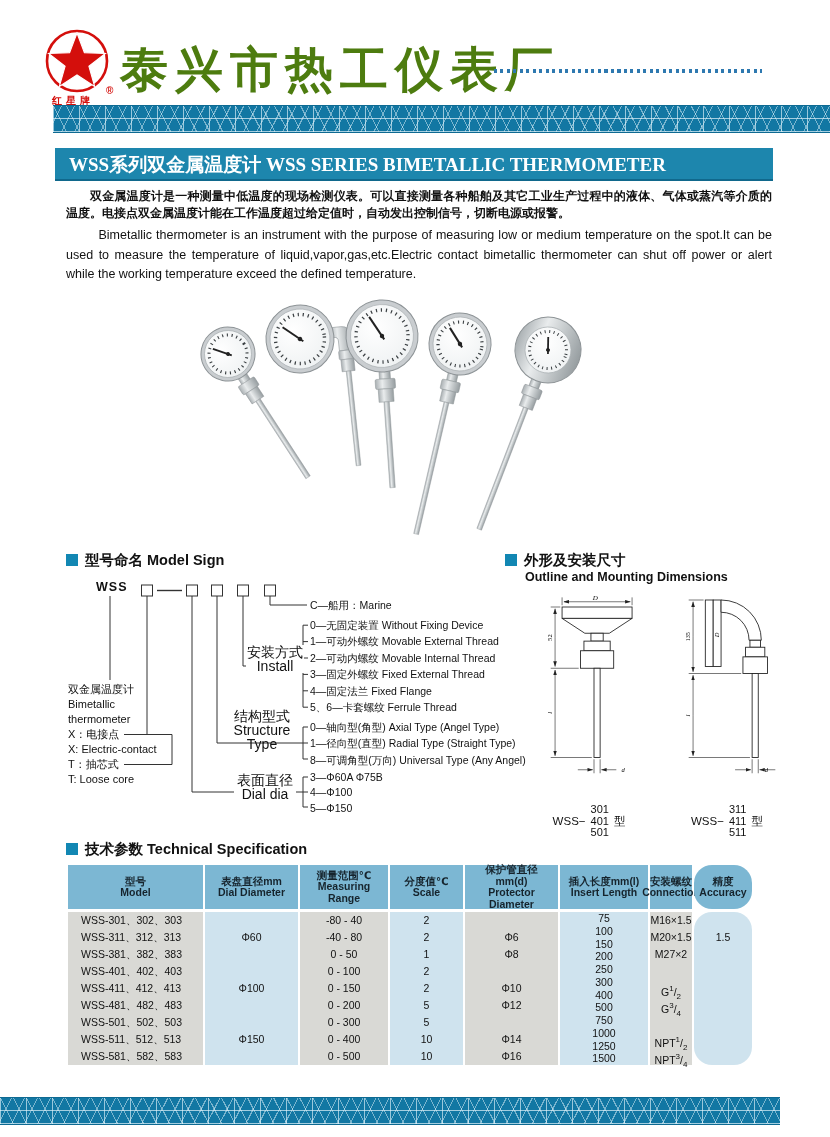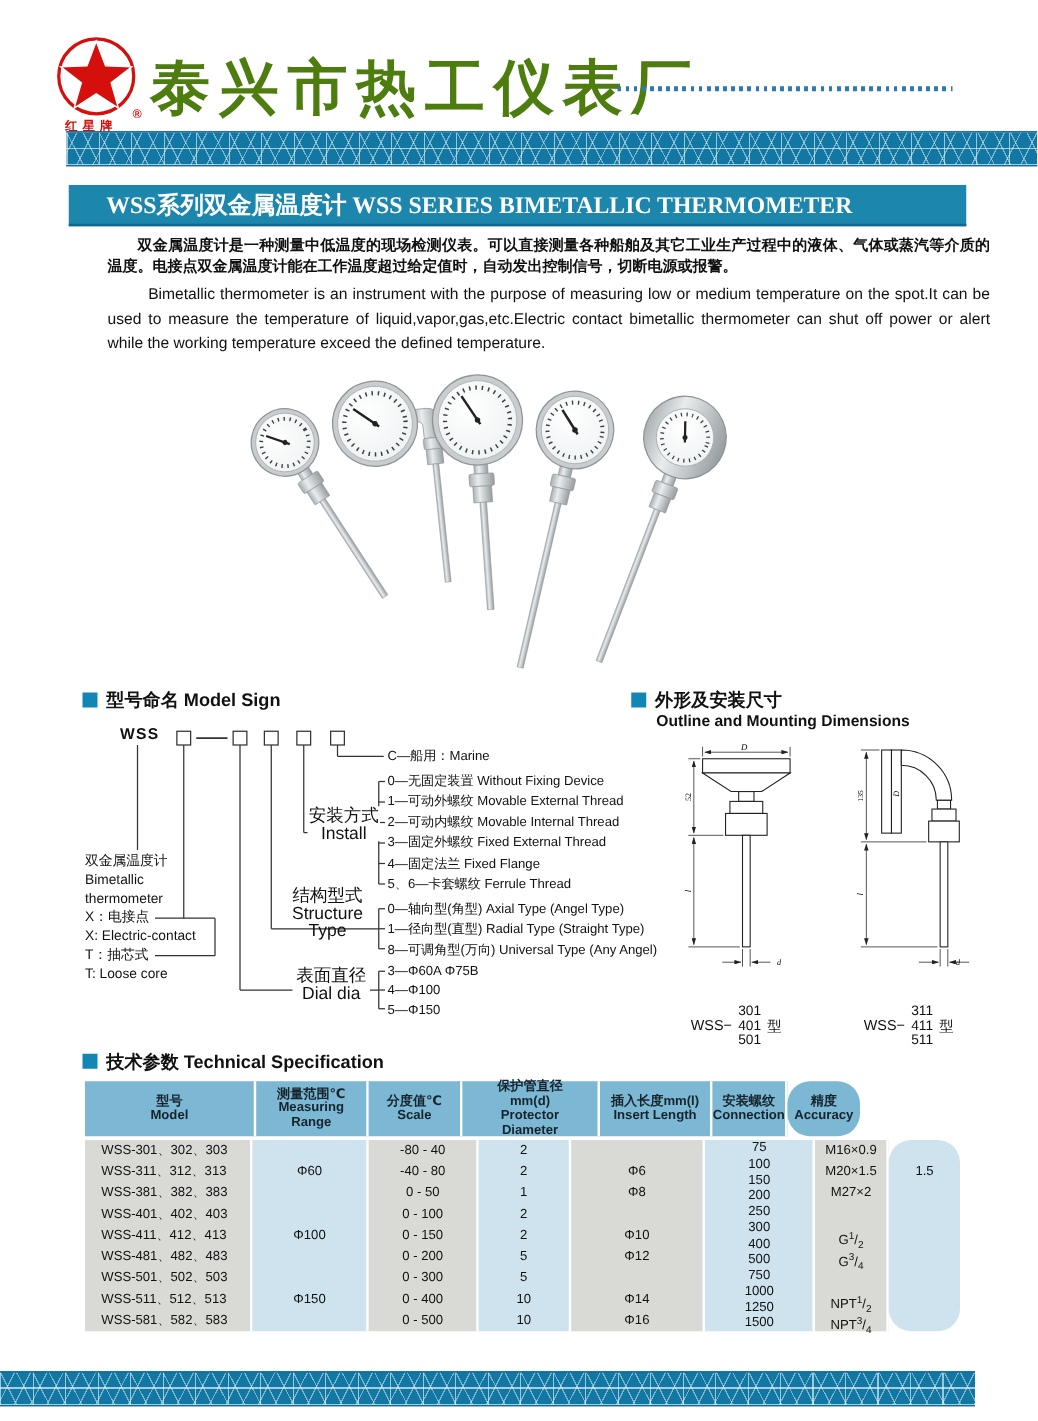--- a/index.html
+++ b/index.html
@@ -19,24 +19,24 @@
       repeating-linear-gradient(90deg,rgba(225,243,250,.65) 0 1px,transparent 1px 26px),
       repeating-linear-gradient(0deg,rgba(225,243,250,.7) 0 1px,transparent 1px 13px),
       repeating-linear-gradient(63deg,rgba(225,243,250,.5) 0 1px,transparent 1px 11.6px),
       repeating-linear-gradient(-63deg,rgba(225,243,250,.5) 0 1px,transparent 1px 11.6px);
     border-top:1px solid #0e6a92;border-bottom:1px solid #0e6a92;}
   .banner-top{left:53px;top:105px;width:777px;}
   .banner-bottom{left:0;top:1097px;width:780px;}
 
   .titlebar{position:absolute;left:55px;top:148px;width:718px;height:33px;line-height:33px;
             background:#1d86ad;color:#fff;font-family:"Liberation Serif","DejaVu Serif",serif;
-            font-weight:bold;font-size:19px;padding-left:30px;box-sizing:border-box;
+            font-weight:bold;font-size:19px;padding-left:14px;box-sizing:border-box;
             border-bottom:2px solid #10688c;white-space:nowrap;}
 
-  .intro{position:absolute;left:66px;top:188px;width:706px;margin-left:20px;}
+  .intro{position:absolute;left:66px;top:188px;width:706px;}
   .intro p{margin:0 0 4px 0;font-size:12px;line-height:17px;text-align:justify;}
   .intro .cn{font-weight:600;text-indent:2em;}
   .intro .en{font-size:12.5px;line-height:19.5px;text-indent:2.6em;}
 
   .photos{position:absolute;left:150px;top:282px;}
 
   
   .model-sign{position:absolute;left:60px;top:551px;width:460px;height:292px;}
   .sec-h{font-size:14.5px;font-weight:bold;color:#111;white-space:nowrap;}
   .sq{display:inline-block;width:12px;height:12px;background:#1287b3;margin-right:7px;vertical-align:-1px;}
@@ -72,21 +72,21 @@
          font-size:10.5px;font-weight:bold;line-height:11.5px;box-sizing:border-box;
          border-right:2px solid #fff;}
   .thead{margin-bottom:3px;}
   .tcol{box-sizing:border-box;border-right:2px solid #fff;text-align:center;}
   .last{border-right:none;border-radius:18px;}
   .c-gray{background:#d9d9d5;} .c-blue{background:#cfe3ee;}
   .tcell{height:17px;line-height:17px;font-size:10.5px;white-space:nowrap;}
   .col-model .tcell{text-align:left;padding-left:13px;}
   .icell{height:12.75px;line-height:12.75px;font-size:10.5px;}
   .w0{width:137px}.w1{width:95px}.w2{width:90px}.w3{width:75px}
-  .w4{width:110px}.w5{width:90px}.w6{width:60px}.w7{width:58px}
+  .w4{width:95px}.w5{width:90px}.w6{width:44px}.w7{width:58px}
   sup,sub{font-size:8px;}
 </style>
 </head>
 <body>
 
 <div class="page">
 
   <svg style="position:absolute;left:40px;top:28px;" width="80" height="70" viewBox="0 0 80 70">
     <circle cx="37" cy="33" r="30" fill="#fff" stroke="#d40f0c" stroke-width="2.6"></circle>
     <path d="M37,5 L44.4,24.6 L65.4,25.4 L48.9,38.3 L54.7,58.5 L37,47 L19.3,58.5 L25.1,38.3 L8.6,25.4 L29.6,24.6 Z" fill="#d40f0c" stroke="#fff" stroke-width="1.1"></path>
@@ -380,20 +380,24 @@
     <div class="sec-h">
       <span class="sq"></span><span>技术参数</span> <span>Technical Specification</span>
     </div>
 
     <div class="tbl">
       <div class="thead">
         <div class="hcell w0">
             <div>型号</div>
             <div>Model</div>
           </div>
+        <div class="hcell w1">
+            <div>表盘直径mm</div>
+            <div>Dial Diameter</div>
+          </div>
         <div class="hcell w2">
             <div>测量范围℃</div>
             <div>Measuring</div>
             <div>Range</div>
           </div>
         <div class="hcell w3">
             <div>分度值℃</div>
             <div>Scale</div>
           </div>
         <div class="hcell w4">
@@ -479,21 +483,21 @@
             <div class="icell">250</div>
             <div class="icell">300</div>
             <div class="icell">400</div>
             <div class="icell">500</div>
             <div class="icell">750</div>
             <div class="icell">1000</div>
             <div class="icell">1250</div>
             <div class="icell">1500</div>
           </div>
         <div class="tcol c-gray w6">
-            <div class="tcell">M16×0.9</div>
+            <div class="tcell">M16×1.5</div>
             <div class="tcell">M20×1.5</div>
             <div class="tcell">M27×2</div>
             <div class="tcell"></div>
             <div class="tcell">G<sup>1</sup>/<sub>2</sub></div>
             <div class="tcell">G<sup>3</sup>/<sub>4</sub></div>
             <div class="tcell"></div>
             <div class="tcell">NPT<sup>1</sup>/<sub>2</sub></div>
             <div class="tcell">NPT<sup>3</sup>/<sub>4</sub></div>
           </div>
         <div class="tcol c-blue w7 last">

